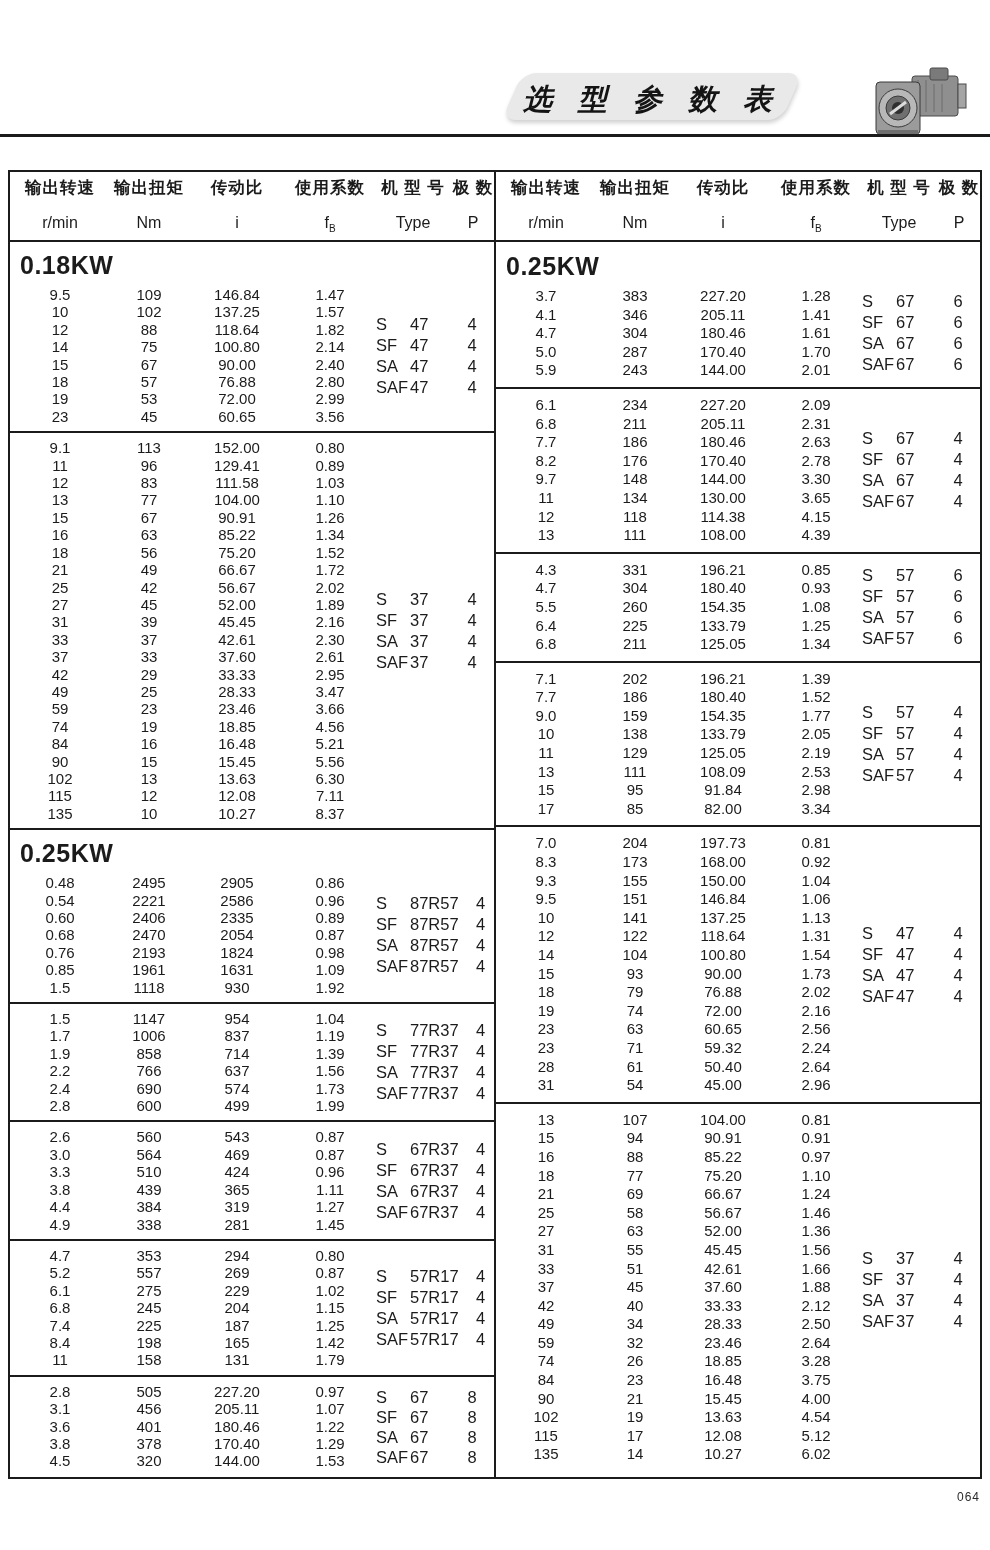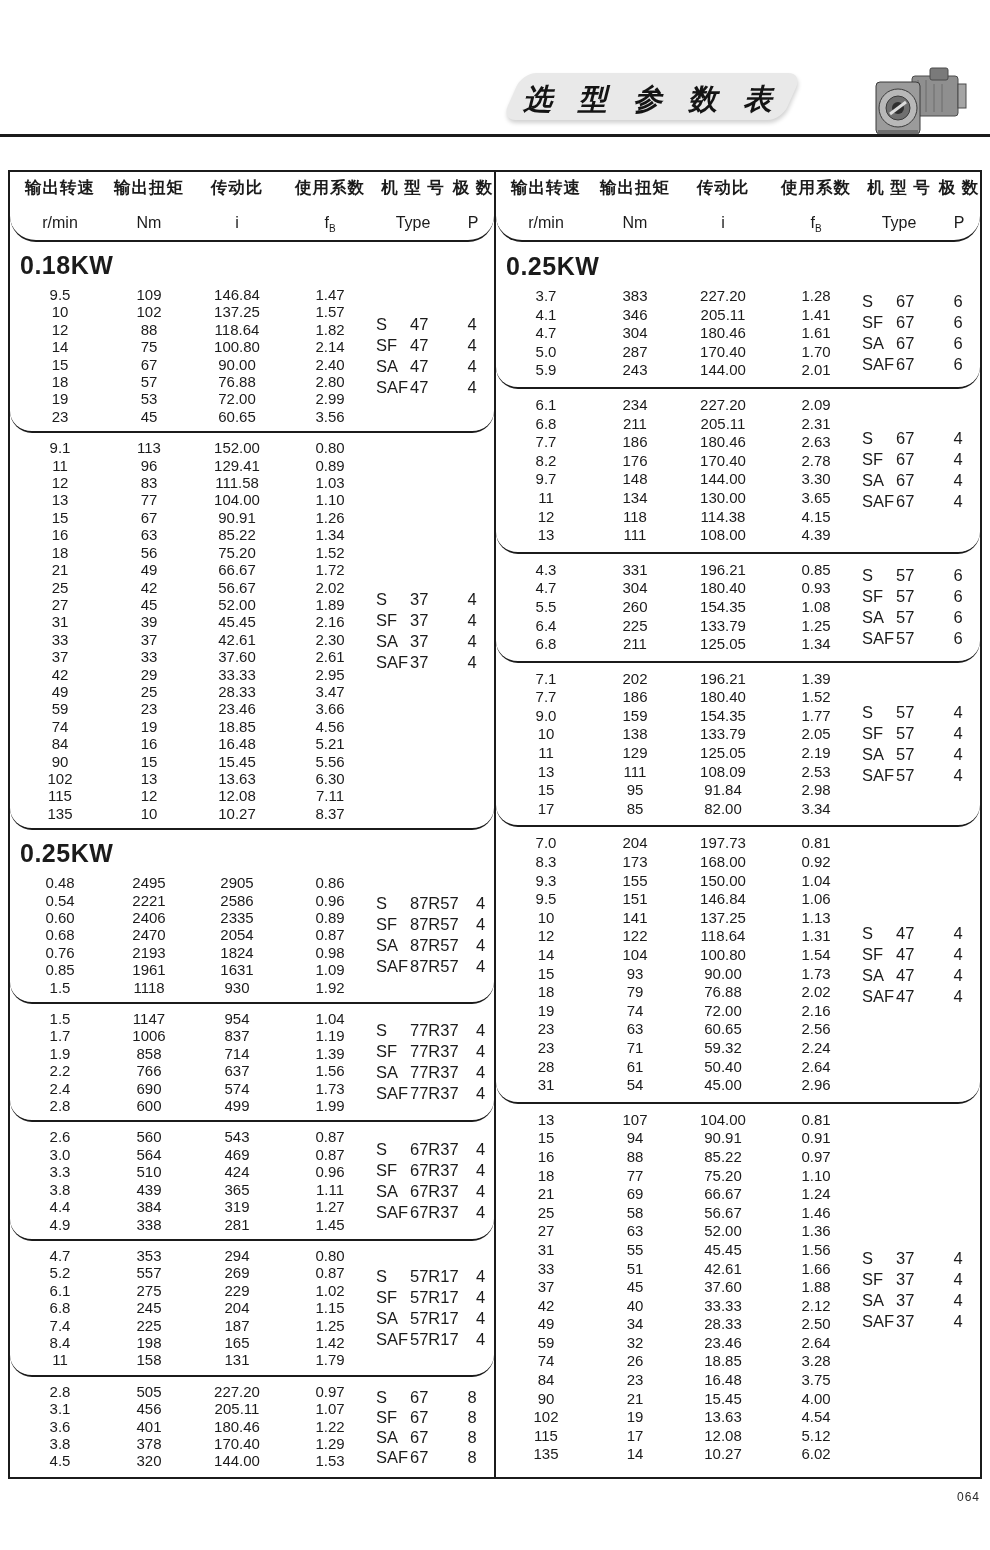--- a/index.html
+++ b/index.html
@@ -21,26 +21,26 @@
         color:rgba(219,88,72,0.33);letter-spacing:2px;white-space:nowrap;z-index:6;
         pointer-events:none;}
 
   
   .ptable{position:absolute;left:8px;right:8px;top:170px;height:1305px;
         border:2.5px solid #1b1b1b;display:flex;z-index:2;}
   .half{width:50%;display:flex;flex-direction:column;min-width:0;}
   .half.left{border-right:2.5px solid #1b1b1b;}
   .thead{height:68px;border-bottom:2.5px solid #1b1b1b;display:grid;
         grid-template-columns:100px 78px 98px 88px 78px 1fr;align-content:center;
-        row-gap:15px;border-radius:26px;}
+        row-gap:15px;}
   .th-cn{text-align:center;font-size:16.5px;font-weight:600;letter-spacing:1px;white-space:nowrap;}
   .th-unit{text-align:center;font-size:16px;}
   .th-unit sub{font-size:10px;}
   .blocks{flex:1;display:flex;flex-direction:column;min-height:0;}
-  .block{border-bottom:2px solid #1b1b1b;padding:6px 0;display:flex;flex-direction:column;border-radius:22px;}
+  .block{border-bottom:2px solid #1b1b1b;padding:6px 0;display:flex;flex-direction:column;}
   .blocks .block:last-child{border-bottom:none;flex:1;}
   .kwlabel{font-size:25px;font-weight:700;padding:3px 0 6px 10px;letter-spacing:.5px;}
   .block-body{display:flex;flex:1;}
   .rows{width:364px;}
   .row{display:grid;grid-template-columns:100px 78px 98px 88px;}
   .row span{text-align:center;font-size:15px;line-height:17.4px;}
   .half.right .row span{line-height:18.6px;}
   .half.right .block{padding:7px 0;}
   .types{flex:1;display:flex;flex-direction:column;justify-content:center;padding-left:2px;}
   .trow{display:flex;font-size:16.5px;line-height:21px;}

